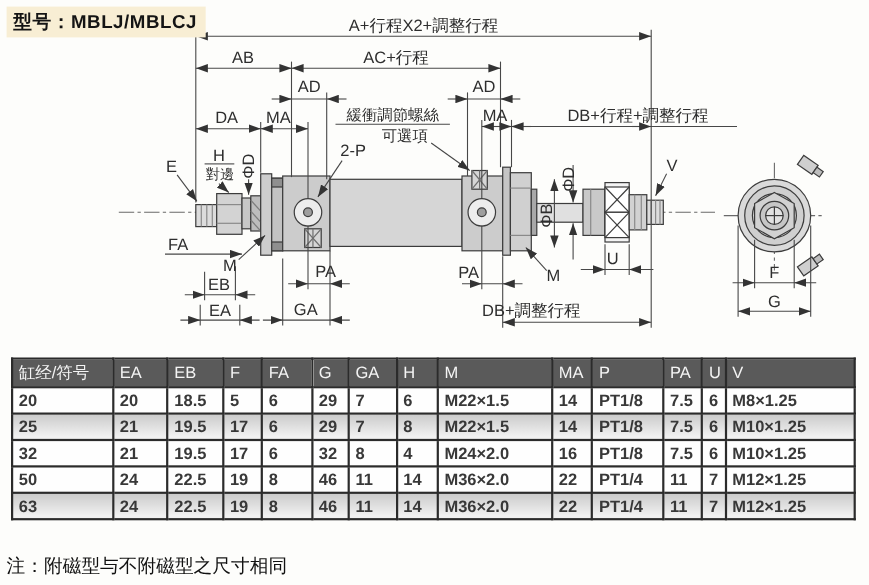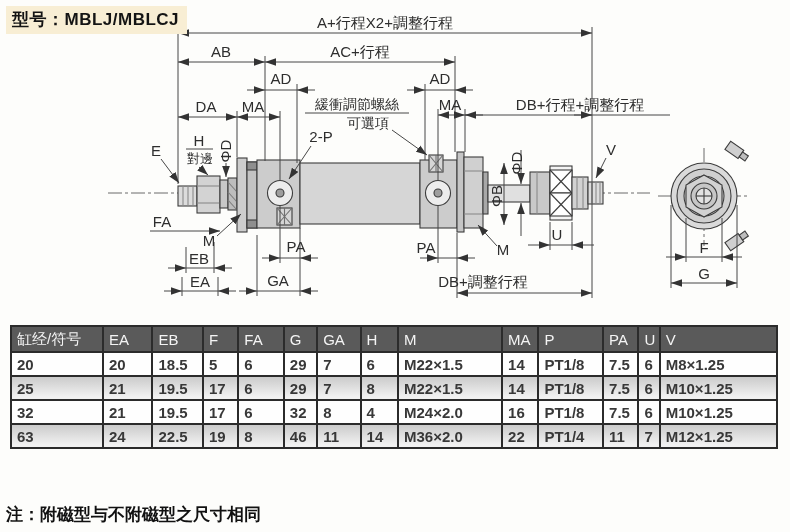--- a/index.html
+++ b/index.html
@@ -9,21 +9,21 @@
   svg text{fill:#2e2e2e;font-family:"Liberation Sans","DejaVu Sans",sans-serif;}
   .dimtxt{font-size:15px;}
   .cjk{font-size:14px;}
   .small{font-size:13px;}
   
   table.dims{position:absolute;left:10px;top:325px;width:768px;border-collapse:collapse;table-layout:fixed;font-size:15px;color:#383838;}
   table.dims th,table.dims td{border:2px solid #2b2b2b;padding:1px 3px 1px 5px;text-align:left;height:20px;overflow:hidden;white-space:nowrap;}
   table.dims th{background:#5a5a5a;color:#f4f4f4;font-weight:normal;height:22px;}
   table.dims tr.stripe td{background:linear-gradient(180deg,#cbcbcb 0%,#f1f1f1 90%);font-weight:bold;}
   table.dims tr.plain td{background:#fefefe;font-weight:bold;}
-  .note{position:absolute;left:6px;top:503px;font-size:17px;font-weight:bold;color:#111;}
+  .note{position:absolute;left:6px;top:503px;font-size:17px;font-weight:normal;color:#111;}
 </style>
 </head>
 <body>
 
 <div class="page">
 
   <div class="model-title">型号：MBLJ/MBLCJ</div>
 
   <svg width="790" height="322" viewBox="0 0 790 322">
     <defs>
@@ -332,20 +332,36 @@
           <td>32</td>
           <td>8</td>
           <td>4</td>
           <td>M24×2.0</td>
           <td>16</td>
           <td>PT1/8</td>
           <td>7.5</td>
           <td>6</td>
           <td>M10×1.25</td>
       </tr>
+      <tr class="plain">
+        <td>50</td>
+          <td>24</td>
+          <td>22.5</td>
+          <td>19</td>
+          <td>8</td>
+          <td>46</td>
+          <td>11</td>
+          <td>14</td>
+          <td>M36×2.0</td>
+          <td>22</td>
+          <td>PT1/4</td>
+          <td>11</td>
+          <td>7</td>
+          <td>M12×1.25</td>
+      </tr>
       <tr class="stripe">
         <td>63</td>
           <td>24</td>
           <td>22.5</td>
           <td>19</td>
           <td>8</td>
           <td>46</td>
           <td>11</td>
           <td>14</td>
           <td>M36×2.0</td>

